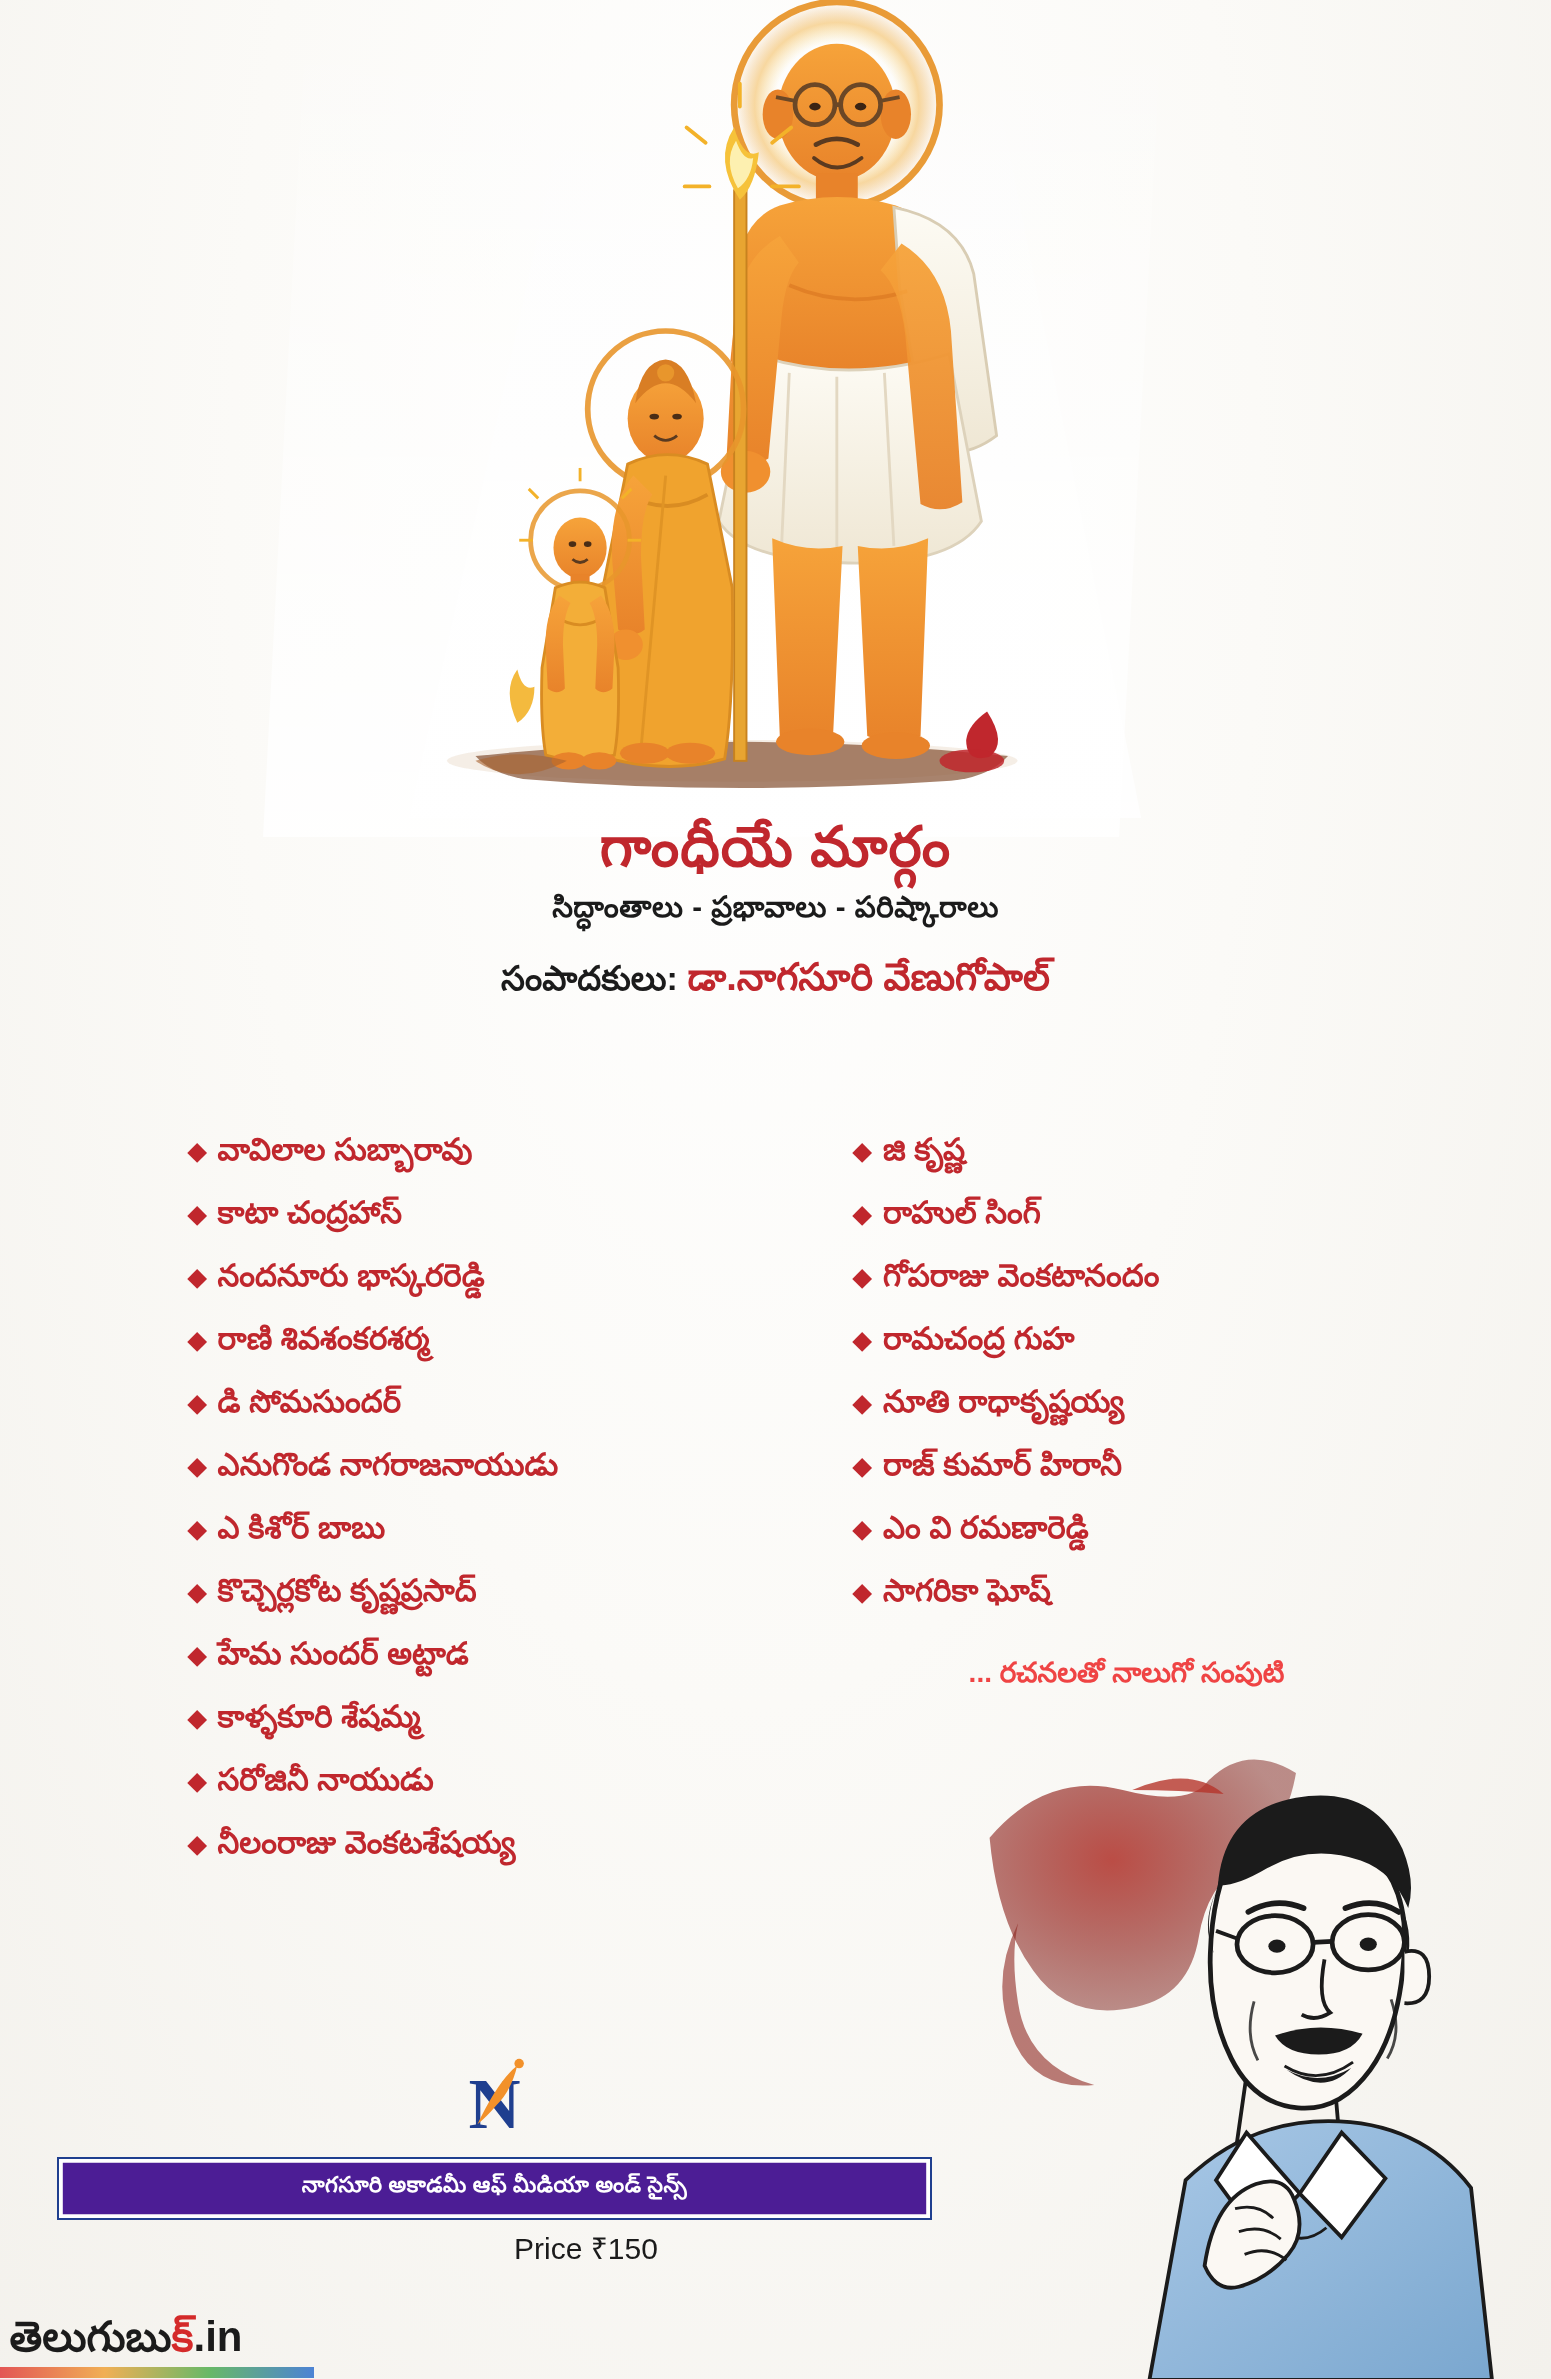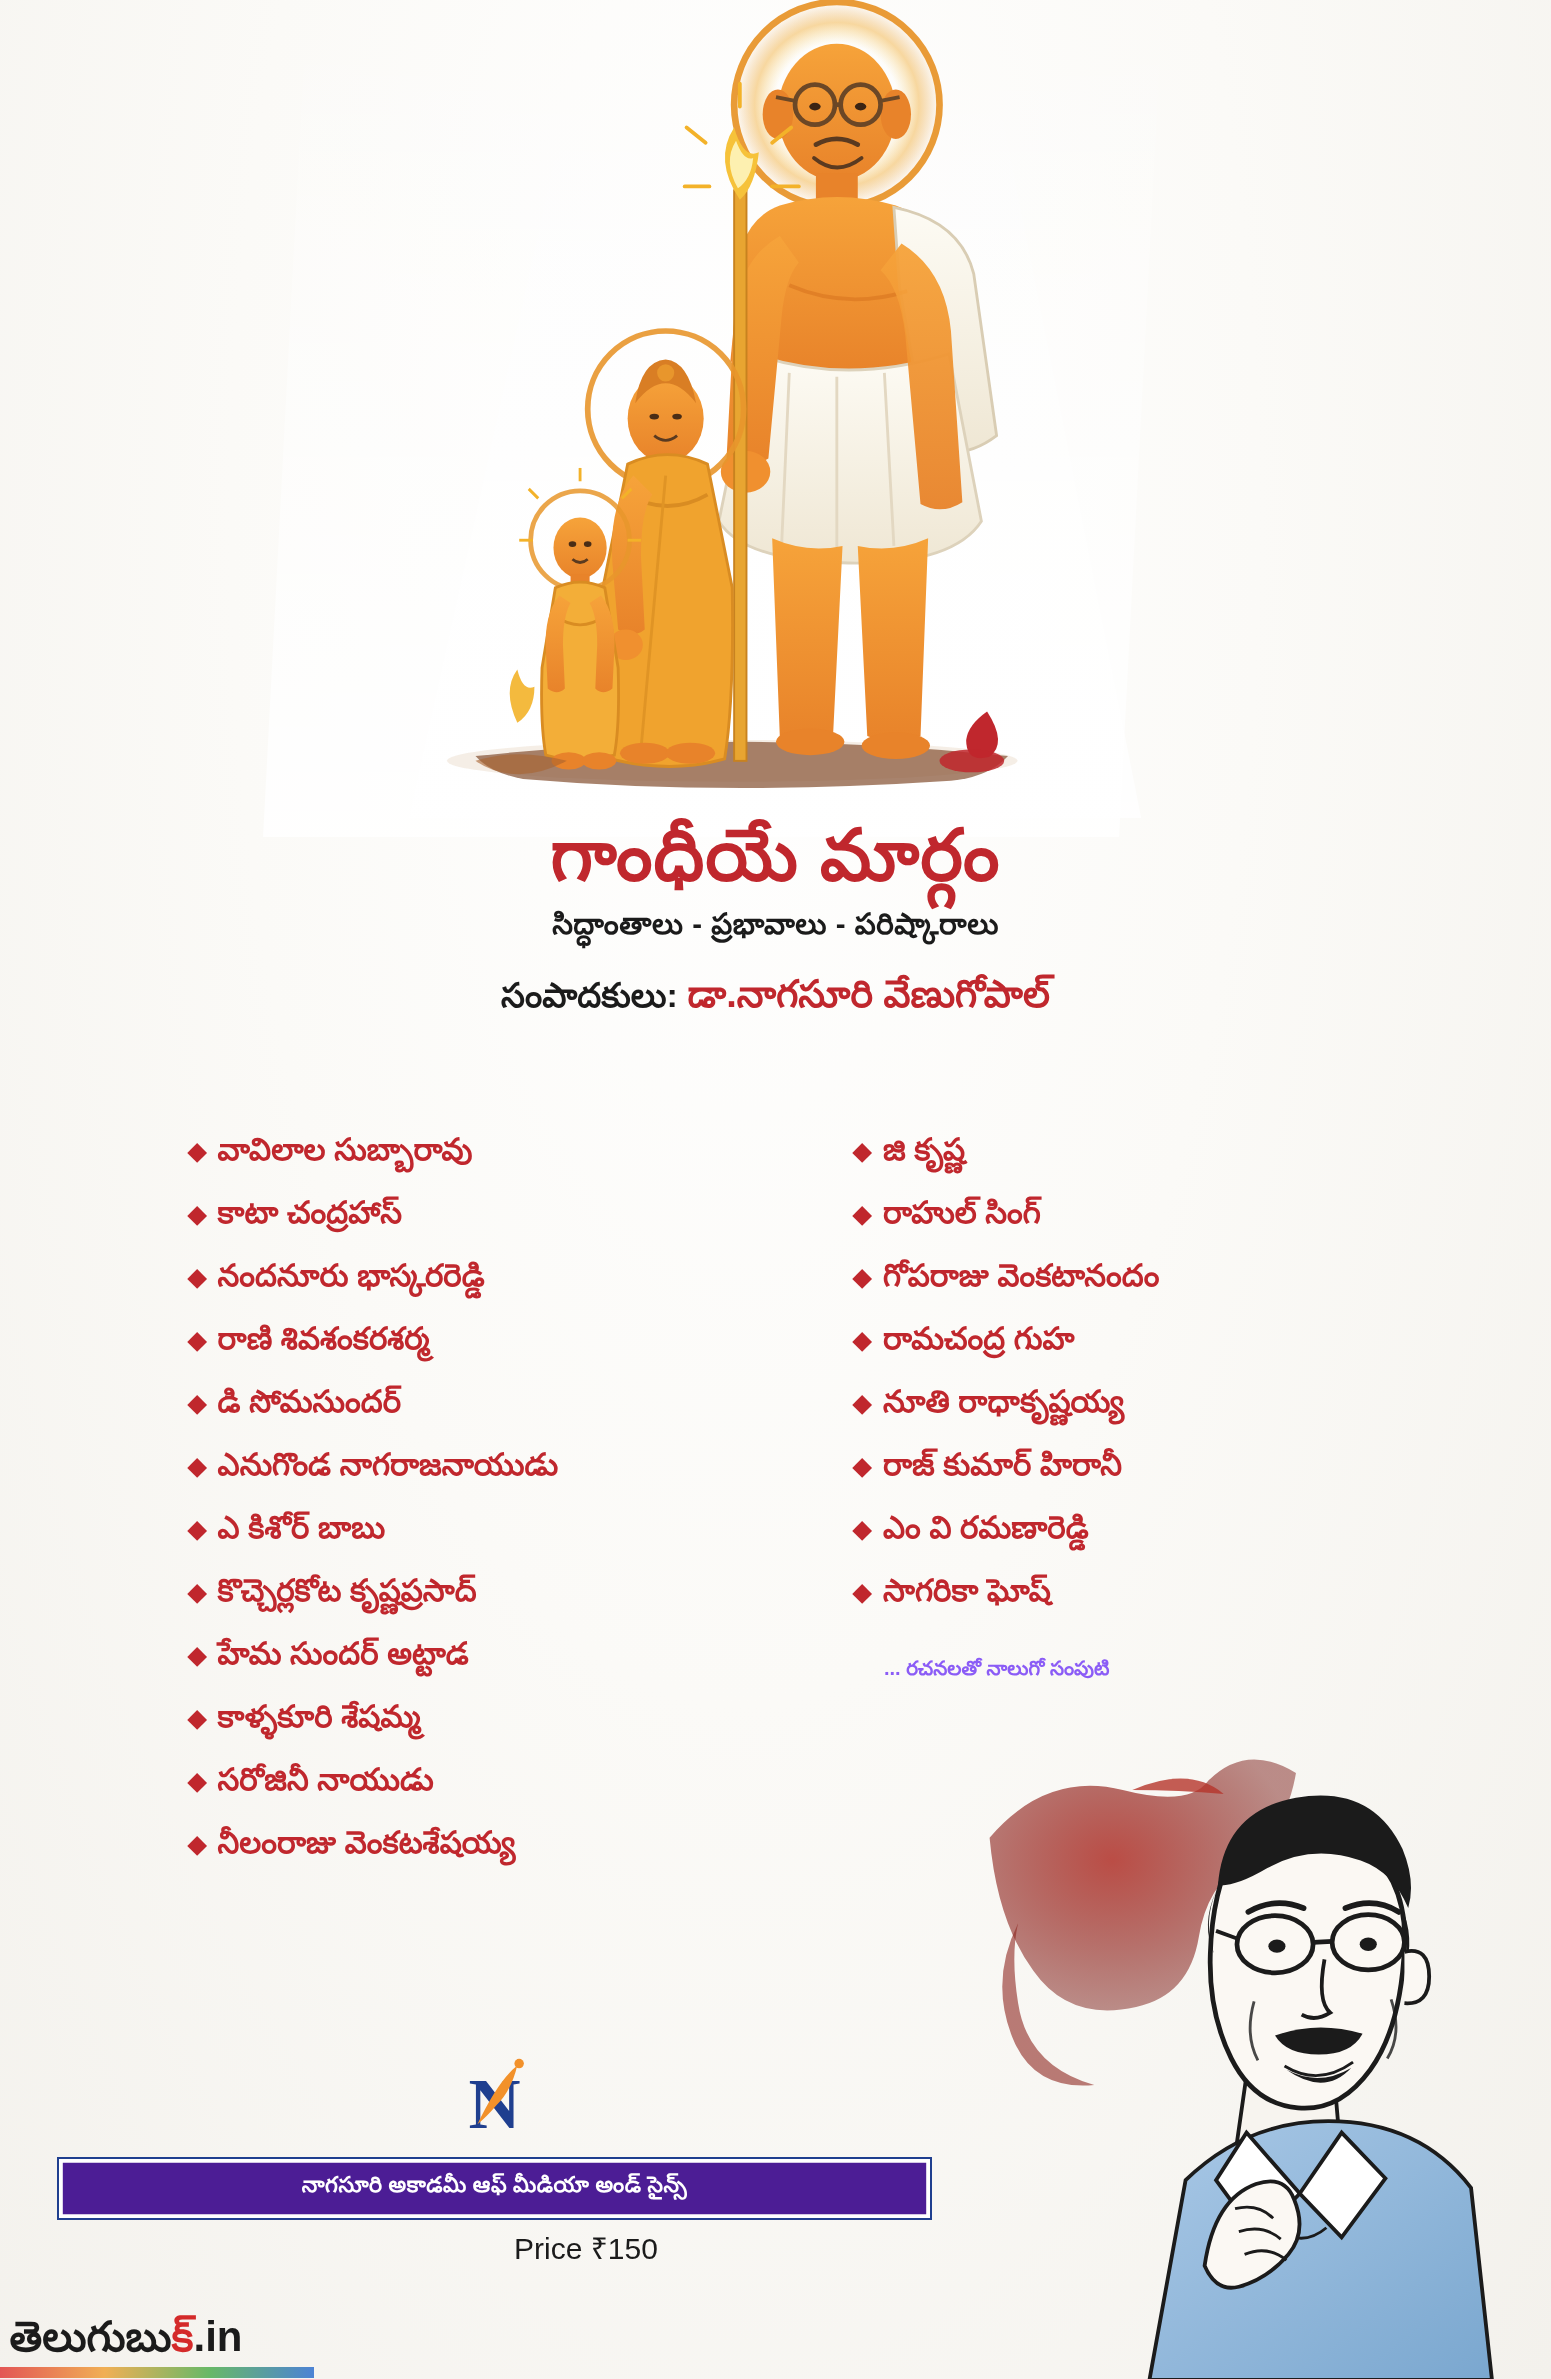--- a/index.html
+++ b/index.html
@@ -49,21 +49,21 @@
   
   .title-block {
     position: absolute;
     left: 0;
     top: 818px;
     width: 1551px;
     text-align: center;
   }
   .main-title {
     font-family: "Liberation Sans", sans-serif;
-    font-size: 72px;
+    font-size: 56px;
     font-weight: bold;
     color: #c0272d;
     letter-spacing: 1px;
     line-height: 1.05;
     margin: 0;
   }
   .subtitle {
     margin-top: 13.3px;
     font-size: 29.5px;
     color: #1b1b1b;
@@ -110,24 +110,25 @@
     width: 14.3px;
     height: 14.3px;
     background: #c0272d;
     transform: rotate(45deg);
     flex: 0 0 auto;
     display: inline-block;
   }
   .volume-note {
     margin-top: 21px;
     margin-left: 28.5px;
-    font-size: 20px;
-    color: #8b5cf6;
+    font-size: 28px;
+    color: #ef4444;
     font-weight: bold;
     white-space: nowrap;
+    text-align: center;
   }
 
   
   .portrait {
     position: absolute;
     right: 0px;
     bottom: 0px;
     width: 590px;
     height: 647px;
   }

